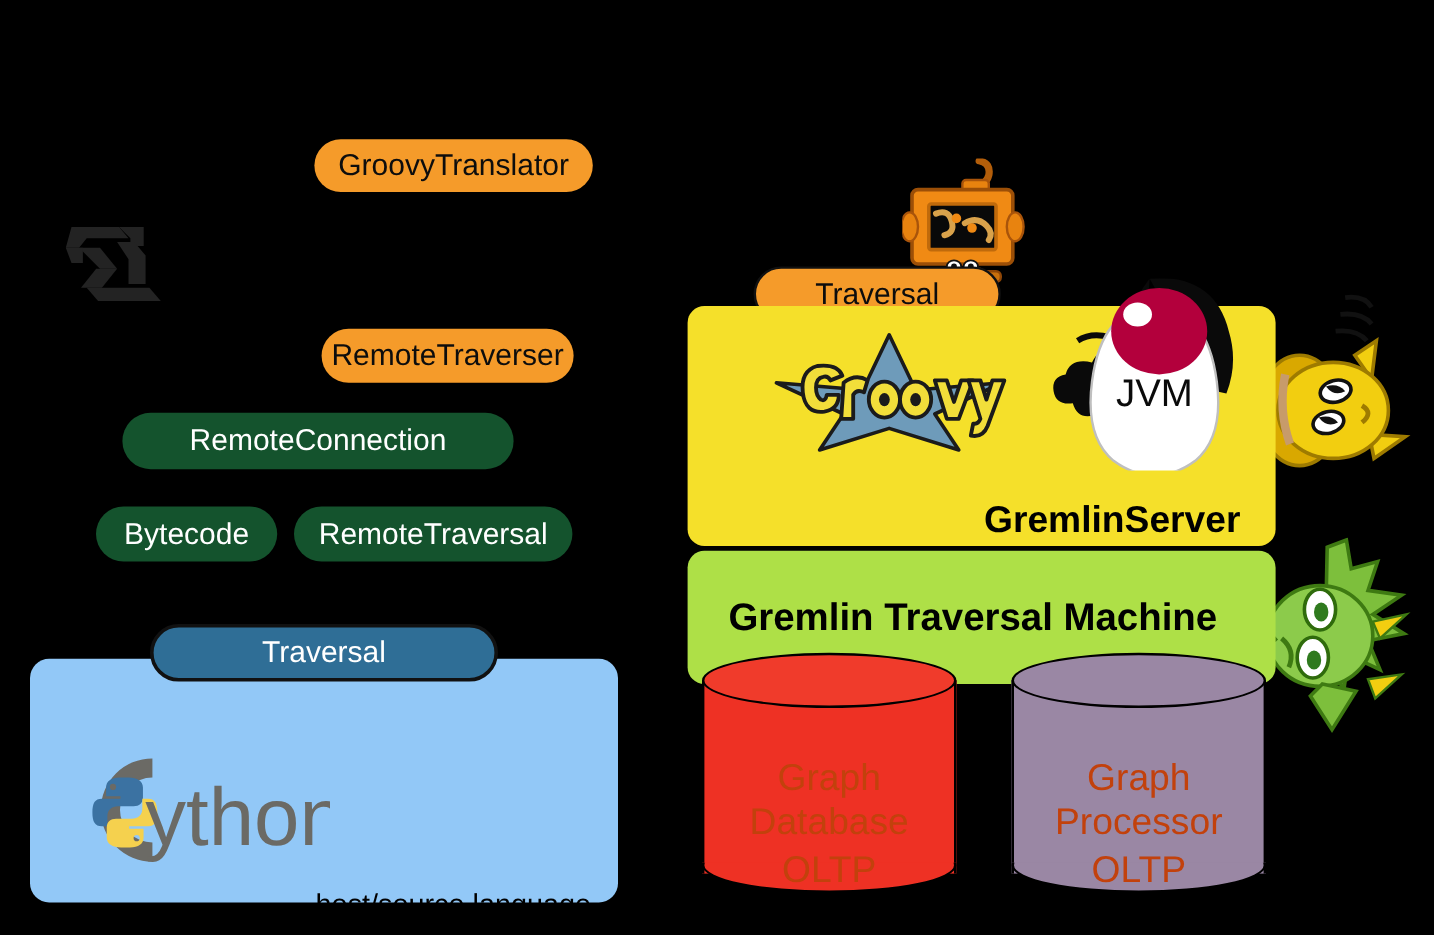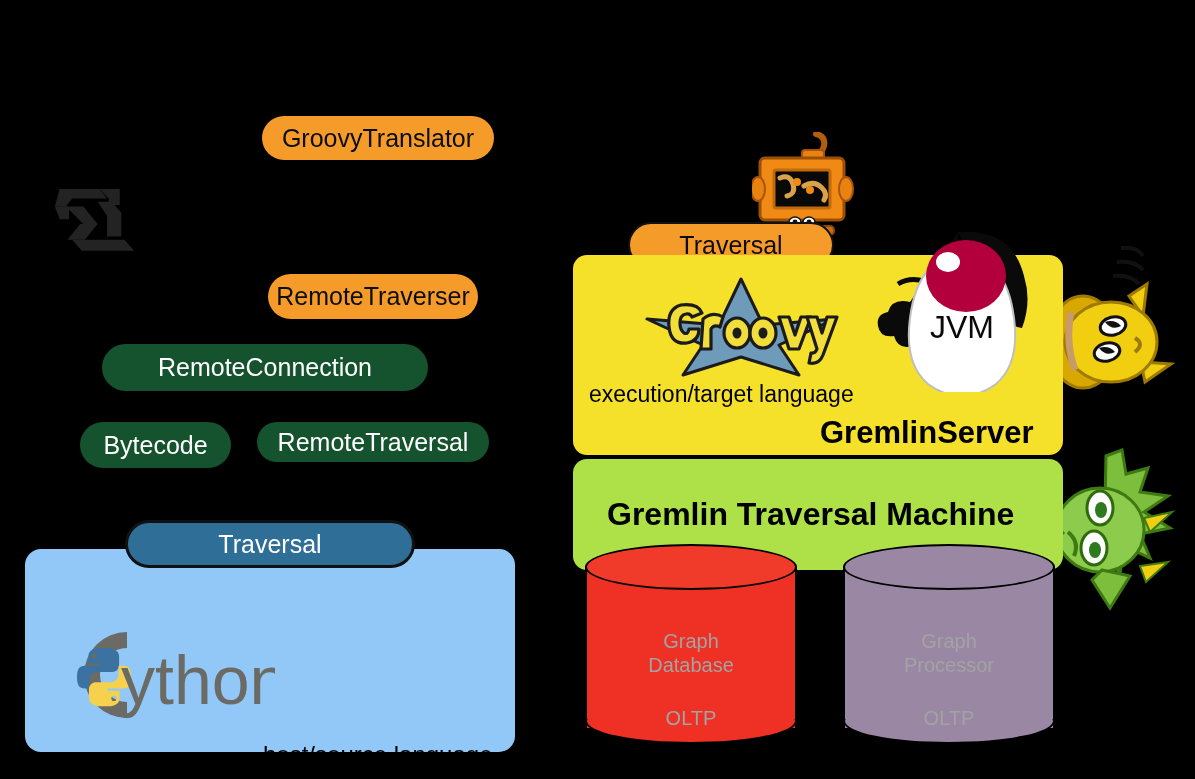--- a/index.html
+++ b/index.html
@@ -94,22 +94,22 @@
     position: absolute;
     left: 0; right: 0;
     border: 2.5px solid #000;
     border-radius: 50%;
     box-sizing: border-box;
   }
   .cyl-text {
     position: absolute;
     left: 0; right: 0;
     text-align: center;
-    color: #a3a3a3;
-    font-size: 20px;
+    color: #c2410c;
+    font-size: 31px;
     line-height: 1.18;
   }
 
   
   .art { position: absolute; }
   .art svg { display: block; }
 </style>
 </head>
 <body>
 
@@ -138,21 +138,21 @@
   </div>
 
   <div class="pill pill-blue" style="left:102px; top:344px; width:326px; height:47px;">
     <span>RemoteConnection</span>
   </div>
 
   <div class="pill pill-blue" style="left:80px; top:422px; width:151px; height:46px;">
     <span>Bytecode</span>
   </div>
 
-  <div class="pill pill-blue" style="left:257px; top:422px; width:232px; height:40px;justify-content:center;">
+  <div class="pill pill-blue" style="left:245px; top:422px; width:232px; height:46px;justify-content:center;">
     <span>RemoteTraversal</span>
   </div>
 
   <div class="panel panel-blue" style="left:25px; top:549px; width:490px; height:203px;">
   </div>
 
   <div class="pill pill-blue-outlined" style="left:125px; top:520px; width:290px; height:48px;">
     <span>Traversal</span>
   </div>
 
@@ -288,21 +288,20 @@
 
       <path d="M100 24 q44 0 52 62 q6 46 -18 66 q-16 12 -34 12 q-18 0 -34 -12 q-24 -20 -18 -66 q8 -62 52 -62 Z" fill="#FFFFFF" stroke="#BFBFBF" stroke-width="2"></path>
 
       <ellipse cx="104" cy="44" rx="40" ry="36" fill="#B3003C"></ellipse>
       <ellipse cx="86" cy="30" rx="12" ry="10" fill="#FFFFFF"></ellipse>
 
       <text x="100" y="106" text-anchor="middle" font-family="'Liberation Sans', sans-serif" font-size="32" fill="#0A0A0A">JVM</text>
     </svg>
   </div>
 
-  <div class="panel-label lbl-exec" style="left:589px; top:381px;">execution/target language</div>
 
   <div class="panel-label lbl-bold" style="left:820px; top:415px;">GremlinServer</div>
 
   <div class="panel panel-green" style="left:573px; top:459px; width:490px; height:111px;">
   </div>
 
   <div class="panel-label lbl-gtm" style="left:607px; top:496px;">Gremlin Traversal Machine</div>
 
   <div class="cyl" style="left:585px; top:544px; width:212px; height:207px;">
     <div class="cyl-body" style="top:23px; height:161px; background:#EE3124;"></div>

